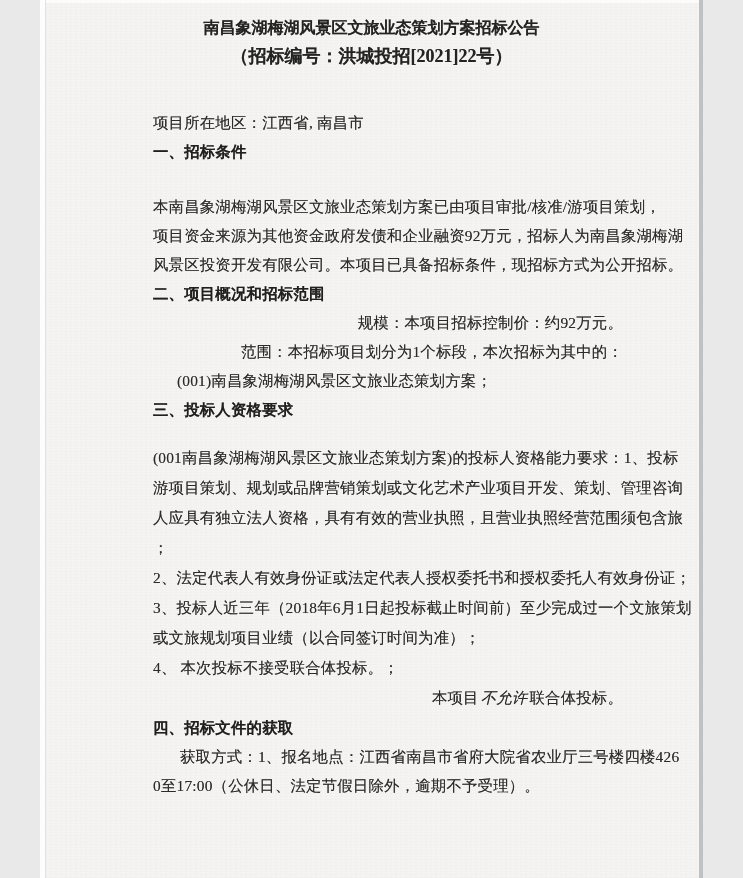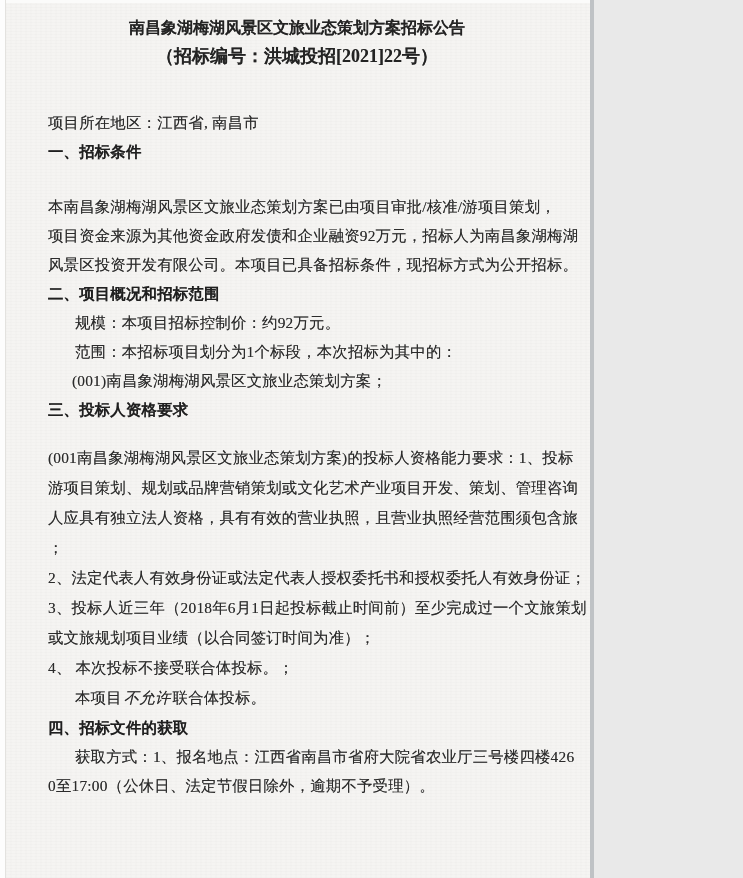--- a/index.html
+++ b/index.html
@@ -3,28 +3,29 @@
 <meta charset="utf-8">
 <style>
   html, body {
     margin: 0;
     padding: 0;
     background: #e9e9e9;
     font-family: "Liberation Serif", "DejaVu Serif", serif;
   }
   .page {
     position: relative;
-    width: 594px;
+    width: 663px;
     height: 878px;
     background: #f5f4f2;
     background-image:
       repeating-linear-gradient(0deg, rgba(0,0,0,0.012) 0 1px, rgba(255,255,255,0.012) 1px 3px),
       repeating-linear-gradient(90deg, rgba(0,0,0,0.008) 0 2px, rgba(255,255,255,0.01) 2px 5px);
     overflow: hidden;
     color: #2b2b2b;
+    margin-left: 40px;
   }
   .edge-left {
     position: absolute; left: 0; top: 0; width: 5px; height: 100%;
     background: #fdfdfd; border-right: 1px solid #e3e2df;
   }
   .edge-right {
     position: absolute; right: 0; top: 0; width: 4px; height: 100%;
     background: #bfc2c5;
   }
   .edge-top {
@@ -46,40 +47,40 @@
   }
   .subtitle {
     text-align: center;
     font-size: 18px;
     font-weight: 700;
     line-height: 28px;
     color: #232323;
     white-space: pre;
   }
   .content {
-    padding-left: 48px;
+    padding-left: 113px;
     padding-right: 80px;
     font-size: 15.4px;
     letter-spacing: 0.2px;
   }
   .ln {
     line-height: 29px;
     white-space: pre;
   }
   .hd {
     line-height: 29px;
     font-weight: 700;
     color: #1f1f1f;
     white-space: pre;
   }
   .location { margin-top: 38px; }
   .p1 { margin-top: 26px; }
   .s3body { margin-top: 19px; }
   .s3body .ln { line-height: 30px; }
-  .ind { padding-left: 27px; }
+  .ind { padding-left: 27px; text-align: right; }
   .ind2 { padding-left: 24px; }
   .em-italic {
     font-style: italic;
     font-weight: 400;
     margin: 0 2px;
   }
 </style>
 </head>
 <body>
 

